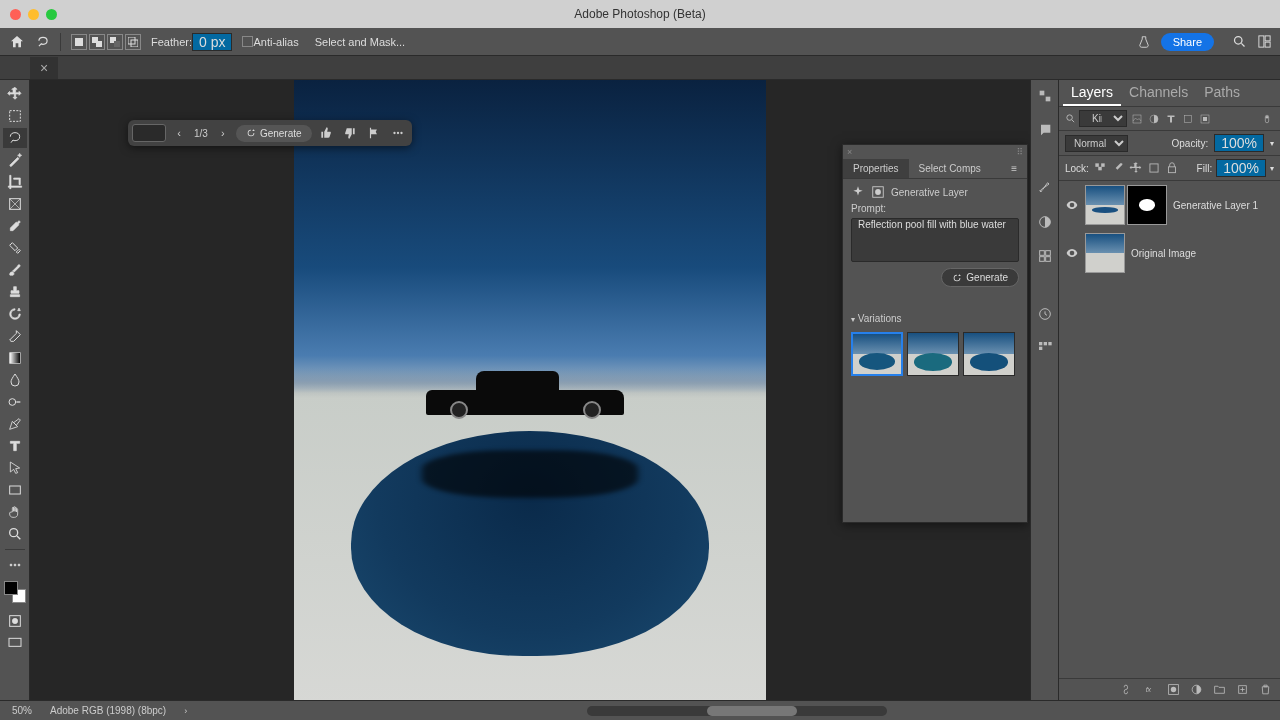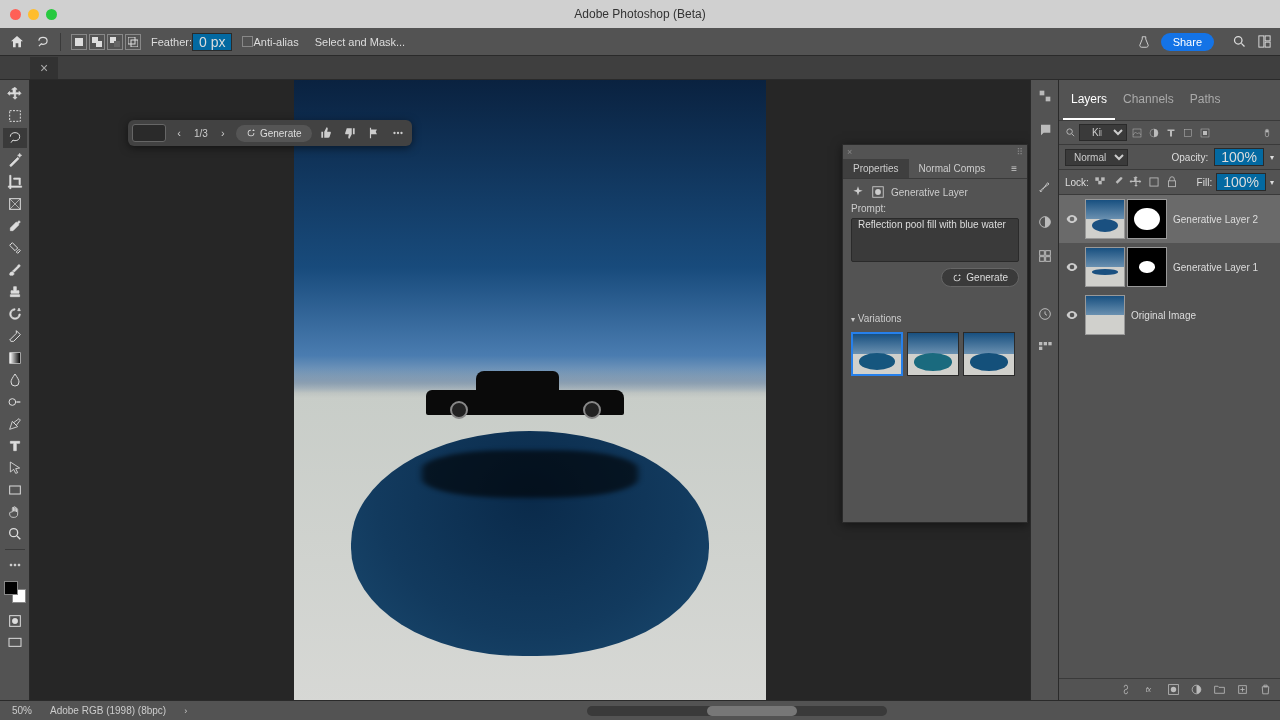--- a/index.html
+++ b/index.html
@@ -82,21 +82,21 @@
 .props-extra { height: 140px; }
 
 
 .right-icons { width: 28px; background: #535353; border-left: 1px solid #2a2a2a; display: flex; flex-direction: column; align-items: center; padding-top: 6px; gap: 14px; }
 .right-icons svg { width: 16px; height: 16px; fill: #bbb; }
 .ri-btn { width: 22px; height: 20px; display: flex; align-items: center; justify-content: center; cursor: pointer; }
 
 
 .layers-panel { width: 222px; background: #535353; border-left: 1px solid #2a2a2a; display: flex; flex-direction: column; }
 .layers-tabs { display: flex; border-bottom: 1px solid #3a3a3a; padding: 0 4px; }
-.layers-tabs .tab { padding: 12px 8px; font-size: 12px; color: #aaa; cursor: pointer; }
+.layers-tabs .tab { padding: 4px 8px; font-size: 14px; color: #aaa; cursor: pointer; }
 .layers-tabs .tab.active { color: #fff; border-bottom: 2px solid #fff; }
 .layer-filter { padding: 3px 6px; display: flex; align-items: center; gap: 3px; border-bottom: 1px solid #3a3a3a; }
 .filter-select { background: #3a3a3a; border: 1px solid #2a2a2a; font-size: 10px; color: #ccc; padding: 1px 8px; width: 48px; }
 .filter-ico { width: 14px; height: 14px; display: flex; align-items: center; justify-content: center; }
 .layer-blend { padding: 3px 6px; display: flex; align-items: center; gap: 6px; border-bottom: 1px solid #3a3a3a; font-size: 10px; }
 .blend-select { background: #3a3a3a; border: 1px solid #2a2a2a; font-size: 10px; color: #ccc; padding: 1px 4px; flex: 1; max-width: 70px; }
 .layer-lock { padding: 3px 6px; display: flex; align-items: center; gap: 4px; border-bottom: 1px solid #3a3a3a; font-size: 10px; }
 .lock-ico { width: 14px; height: 14px; fill: #bbb; }
 .layers-list { flex: 1; overflow-y: auto; }
 .layer-row { display: flex; align-items: center; padding: 4px 6px; gap: 6px; cursor: pointer; }
@@ -394,21 +394,21 @@
         </div>
     </div>
 
     <div class="props-panel">
       <div style="display:flex;justify-content:space-between;padding:2px 4px;font-size:9px;color:#888">
           <span>×</span>
           <span>⠿</span>
         </div>
       <div class="props-tabs">
         <div class="props-tab active">Properties</div>
-        <div class="props-tab">Normal Comps</div>
+        <div class="props-tab">Select Comps</div>
         <div style="flex:1"></div>
         <div class="props-tab">≡</div>
       </div>
       <div class="props-body">
         <div class="row-label">
           <svg width="14" height="14" viewBox="0 0 24 24" fill="#ccc">
               <path d="M12 2l2 6 6 2-6 2-2 6-2-6-6-2 6-2z"></path>
             </svg>
           <svg width="14" height="14" viewBox="0 0 24 24" fill="#ccc">
               <rect x="3" y="3" width="18" height="18" fill="none" stroke="#ccc" stroke-width="1.5"></rect>
@@ -575,36 +575,20 @@
       <svg class="lock-ico" viewBox="0 0 24 24">
           <rect x="6" y="10" width="12" height="10" fill="none" stroke="#bbb" stroke-width="1.5"></rect>
           <path d="M8 10V7a4 4 0 018 0v3" fill="none" stroke="#bbb" stroke-width="1.5"></path>
         </svg>
       <div style="flex:1"></div>
       <span>Fill:</span>
       <div class="opt-box" style="min-width:40px">100%</div>
       <span style="font-size:8px">▾</span>
     </div>
     <div class="layers-list">
-      <div class="layer-row selected">
-        <div class="eye"><svg viewBox="0 0 24 24">
-              <path d="M12 5c5 0 9 5 9 7s-4 7-9 7-9-5-9-7 4-7 9-7zm0 3a4 4 0 100 8 4 4 0 000-8z"></path>
-            </svg></div>
-        <div class="layer-thumbs">
-          <div class="layer-thumb img">
-              <div class="mini-sky"></div>
-              <div class="mini-ground"></div>
-              <div class="mini-pool"></div>
-            </div>
-          <div class="layer-thumb mask">
-              <div class="mask-shape"></div>
-            </div>
-        </div>
-        <span class="layer-name">Generative Layer 2</span>
-      </div>
       <div class="layer-row">
         <div class="eye"><svg viewBox="0 0 24 24">
               <path d="M12 5c5 0 9 5 9 7s-4 7-9 7-9-5-9-7 4-7 9-7zm0 3a4 4 0 100 8 4 4 0 000-8z"></path>
             </svg></div>
         <div class="layer-thumbs">
           <div class="layer-thumb img">
               <div class="mini-sky"></div>
               <div class="mini-ground"></div>
               <div class="mini-pool" style="bottom:30%;top:55%"></div>
             </div>

